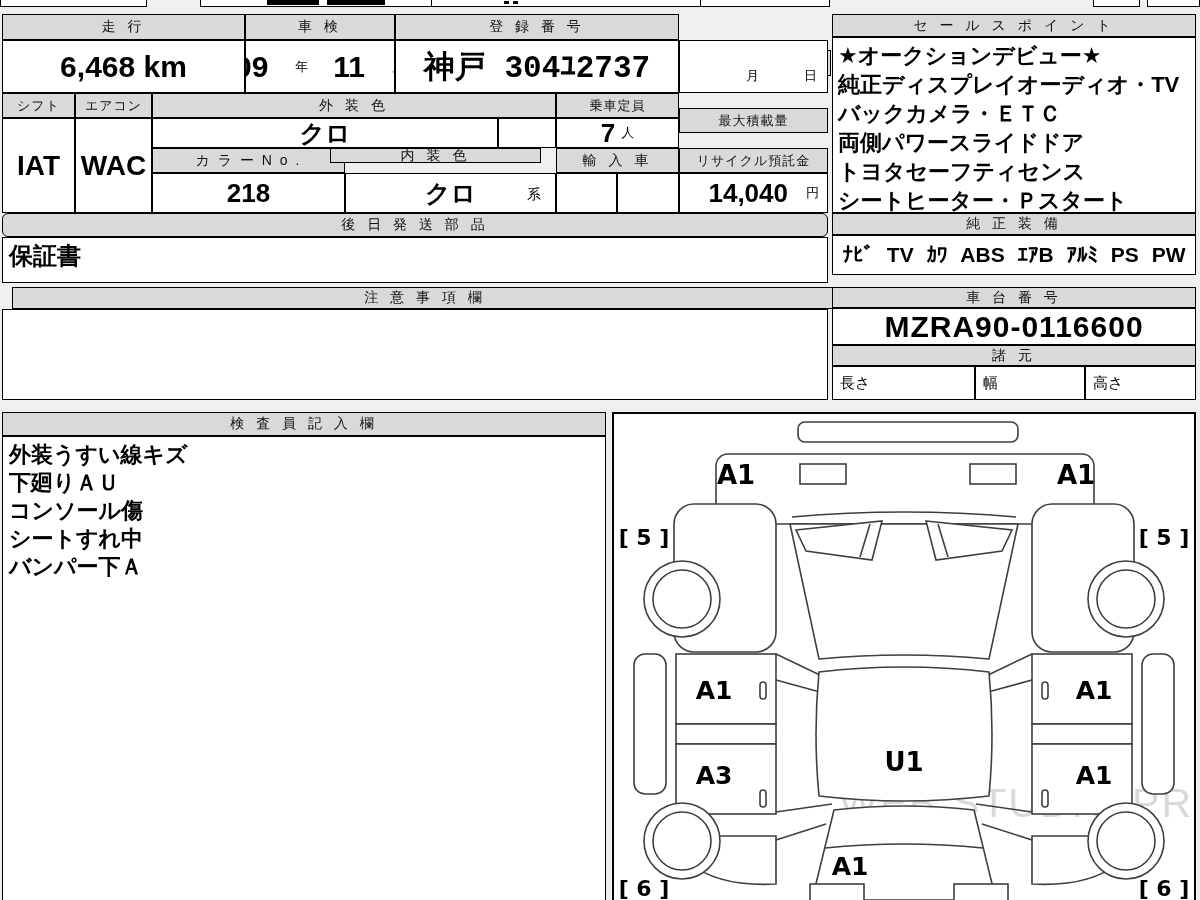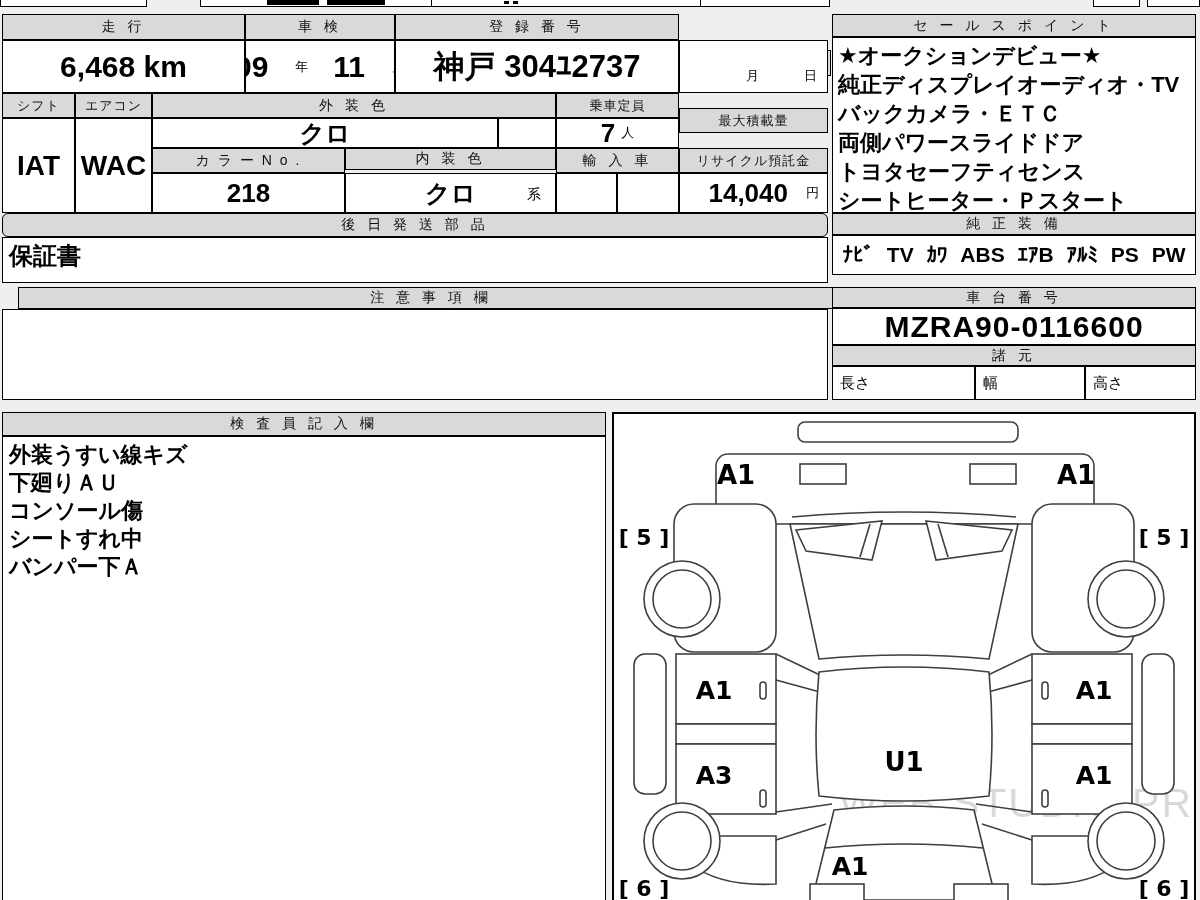--- a/index.html
+++ b/index.html
@@ -53,21 +53,21 @@
   <div class="cell vcenter" style="left:2px;top:40px;width:243px;height:53px;">
     <span class="big" style="font-size:30px;">6,468 km</span>
   </div>
   <div class="cell vcenter" style="left:245px;top:40px;width:150px;height:53px;gap:21px;">
     <span class="big" style="font-size:30px;">09</span>
     <span class="unit">年</span>
     <span class="big" style="font-size:30px;margin-left:4px;">11</span>
     <span class="unit">月</span>
   </div>
   <div class="cell vcenter" style="left:395px;top:40px;width:284px;height:53px;">
-    <span class="big" style="font-size:31px;white-space:nowrap;">神戸 304ﾕ2737</span>
+    <span class="big" style="font-size:31px;white-space:nowrap;font-family:Liberation Mono, monospace;">神戸 304ﾕ2737</span>
   </div>
   <div class="cell" style="left:679px;top:40px;width:149px;height:53px;display:flex;align-items:flex-end;justify-content:flex-end;gap:45px;padding:0 10px 7px 0;font-size:13px;">
     <span>月</span>
     <span>日</span>
   </div>
 
   <div class="hdr tight" style="left:2px;top:93px;width:73px;height:25px;">
       <span>シフト</span>
     </div>
   <div class="hdr tight" style="left:75px;top:93px;width:77px;height:25px;">
@@ -94,21 +94,21 @@
   </div>
   <div class="cell" style="left:498px;top:118px;width:58px;height:30px;"></div>
   <div class="cell vcenter" style="left:556px;top:118px;width:123px;height:30px;">
     <span class="big" style="font-size:26px;">7</span>
     <span class="unit">人</span>
   </div>
 
   <div class="hdr" style="left:152px;top:148px;width:193px;height:25px;letter-spacing:2px;">
       <span>カ ラ ー N o .</span>
     </div>
-  <div class="hdr" style="left:345px;top:148px;width:211px;height:22px;">
+  <div class="hdr" style="left:330px;top:148px;width:211px;height:15px;">
       <span>内 装 色</span>
     </div>
   <div class="hdr" style="left:556px;top:148px;width:123px;height:25px;">
       <span>輸 入 車</span>
     </div>
   <div class="hdr tight" style="left:679px;top:148px;width:149px;height:25px;">
       <span>リサイクル預託金</span>
     </div>
 
   <div class="cell vcenter" style="left:152px;top:173px;width:193px;height:40px;">
@@ -143,21 +143,21 @@
     <div class="salesline">トヨタセーフティセンス</div>
     <div class="salesline">シートヒーター・Ｐスタート</div>
   </div>
   <div class="hdr" style="left:832px;top:213px;width:364px;height:22px;">
       <span>純 正 装 備</span>
     </div>
   <div class="cell vcenter" style="left:832px;top:235px;width:364px;height:40px;">
     <span style="font-weight:bold;font-size:21px;word-spacing:7px;white-space:nowrap;">ﾅﾋﾞ TV ｶﾜ ABS ｴｱB ｱﾙﾐ PS PW</span>
   </div>
 
-  <div class="hdr" style="left:18px;top:287px;width:826px;height:22px;">
+  <div class="hdr" style="left:12px;top:287px;width:826px;height:22px;">
       <span>注 意 事 項 欄</span>
     </div>
   <div class="cell" style="left:2px;top:309px;width:826px;height:91px;"></div>
 
   <div class="hdr" style="left:832px;top:287px;width:364px;height:21px;">
       <span>車 台 番 号</span>
     </div>
   <div class="cell vcenter" style="left:832px;top:308px;width:364px;height:37px;">
     <span class="big" style="font-size:30px;letter-spacing:1px;">MZRA90-0116600</span>
   </div>

